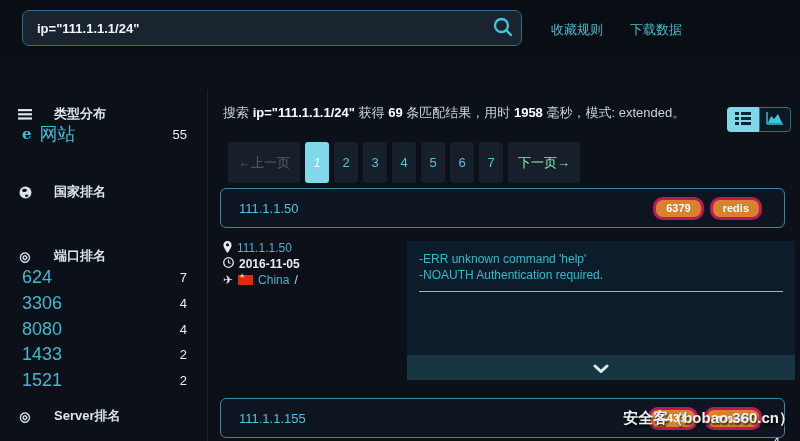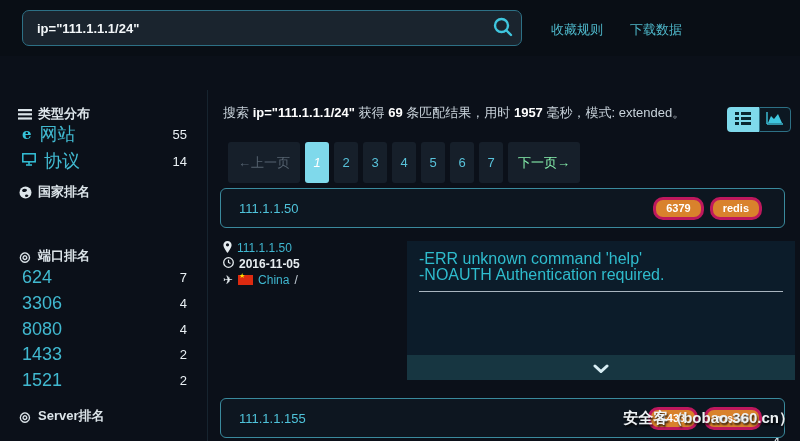--- a/index.html
+++ b/index.html
@@ -14,21 +14,21 @@
     font-size:13px; font-weight:bold; padding:0 14px; font-family:"Liberation Sans", sans-serif; }
   .search-btn { width:36px; height:34px; display:flex; align-items:center; justify-content:center;
     background:transparent; border:none; cursor:pointer; }
   .top-link { position:absolute; top:21px; font-size:13px; color:#4fb9cc; cursor:pointer; }
   .top-link.l1 { left:551px; }
   .top-link.l2 { left:630px; }
 
   
   .v-divider { position:absolute; left:207px; top:90px; width:1px; height:351px; background:#17242f; }
   .side-row { position:absolute; left:0; width:207px; height:16px; display:flex; align-items:center; }
-  .side-head { color:#dde5ea; font-size:13px; font-weight:bold; padding-left:18px; gap:6px; }
+  .side-head { color:#dde5ea; font-size:13px; font-weight:bold; padding-left:18px; gap:22px; }
   .side-item { padding-left:22px; gap:8px; }
   .side-item .lbl { color:#41b9d0; font-size:18px; cursor:pointer; }
   .side-item .cnt { position:absolute; right:20px; color:#eaf0f4; font-size:13px; }
   .head-icon { display:inline-flex; width:14px; justify-content:center; color:#dde5ea; }
   .ring-glyph { font-size:13px; color:#dde5ea; line-height:13px; }
   .e-icon { color:#35c3da; font-weight:bold; font-size:15px; line-height:13px; font-family:"DejaVu Serif", serif; }
   .flag { width:15px; height:10px; background:#dd2a10; position:relative; display:inline-block; }
   .flag:before { content:"★"; position:absolute; left:1px; top:-3px; color:#ffde00; font-size:7px; }
   .chev69 { margin-left:6px; }
   .partial-cnt { position:absolute; right:20px; top:434px; color:#eaf0f4; font-size:13px; }
@@ -64,21 +64,21 @@
   
   .meta { position:absolute; left:223px; top:240px; font-size:12px; }
   .meta-row { display:flex; align-items:center; gap:5px; height:16px; }
   .meta .link { color:#3fb6cf; cursor:pointer; }
   .meta .plain { color:#e6ecf0; font-weight:bold; }
   .meta .slash { color:#c6d0d8; }
   .plane-glyph { color:#e6ecf0; font-size:12px; line-height:12px; }
 
   
   .banner { position:absolute; left:407px; top:241px; width:388px; height:139px; background:#0c1c2a; }
-  .banner-text { padding:10px 12px 0 12px; color:#2fbccd; font-size:16px; line-height:16px; }
+  .banner-text { padding:10px 12px 0 12px; color:#2fbccd; font-size:12px; line-height:16px; }
   .banner hr { border:none; border-top:1px solid #a9b5bf; margin:8px 12px 0 12px; }
   .expand-bar { position:absolute; left:0; bottom:0; width:100%; height:25px; background:#173641;
     display:flex; align-items:center; justify-content:center; cursor:pointer; }
 
   
   .watermark { position:absolute; right:6px; top:409px; z-index:10; color:#eef2f4; font-size:15px;
     font-weight:bold; text-shadow:1px 2px 2px rgba(0,0,0,0.85); }
 </style>
 </head>
 <body>
@@ -112,31 +112,20 @@
       </svg>
     </span>
     <span>类型分布</span>
   </div>
 
   <div class="side-row side-item" style="top:126px">
     <span class="e-icon">e</span>
     <span class="lbl">网站</span>
     <span class="cnt">55</span>
   </div>
-  <div class="side-row side-item" style="top:153px">
-    <span>
-      <svg width="14" height="13" viewBox="0 0 14 13">
-        <rect x="0.8" y="0.8" width="12.4" height="8" fill="none" stroke="#35c3da" stroke-width="1.5"></rect>
-        <line x1="7" y1="9" x2="7" y2="11.6" stroke="#35c3da" stroke-width="1.5"></line>
-        <line x1="4" y1="12" x2="10" y2="12" stroke="#35c3da" stroke-width="1.5"></line>
-      </svg>
-    </span>
-    <span class="lbl">协议</span>
-    <span class="cnt">14</span>
-  </div>
 
   <div class="side-row side-head" style="top:184px">
     <span class="head-icon">
       <svg width="13" height="13" viewBox="0 0 13 13">
         <circle cx="6.5" cy="6.5" r="6" fill="#dde5ea"></circle>
         <path d="M3 4 q2 -2 4 -1 q2 1 0 2.5 q-2 1 -3.5 0 Z" fill="#0b1019"></path>
         <path d="M6 9 q2 -1 3.5 0.5 q-1 2 -3 1.5 Z" fill="#0b1019"></path>
       </svg>
     </span>
     <span>国家排名</span>
@@ -174,21 +163,21 @@
     <span>Server排名</span>
   </div>
   <span class="partial-cnt">4</span>
 
   <div class="summary">
     <span>搜索</span>
     <b>ip="111.1.1.1/24"</b>
     <span>获得</span>
     <b>69</b>
     <span>条匹配结果，用时</span>
-    <b>1957</b>
+    <b>1958</b>
     <span>毫秒，模式: extended。</span>
   </div>
 
   <div class="view-toggle">
     <div class="vt-seg vt-list">
       <span>
         <svg width="16" height="13" viewBox="0 0 16 13">
           <rect x="0" y="0" width="4" height="3" fill="#0a2630"></rect>
             <rect x="6" y="0" width="10" height="3" fill="#0a2630"></rect>
           <rect x="0" y="5" width="4" height="3" fill="#0a2630"></rect>

